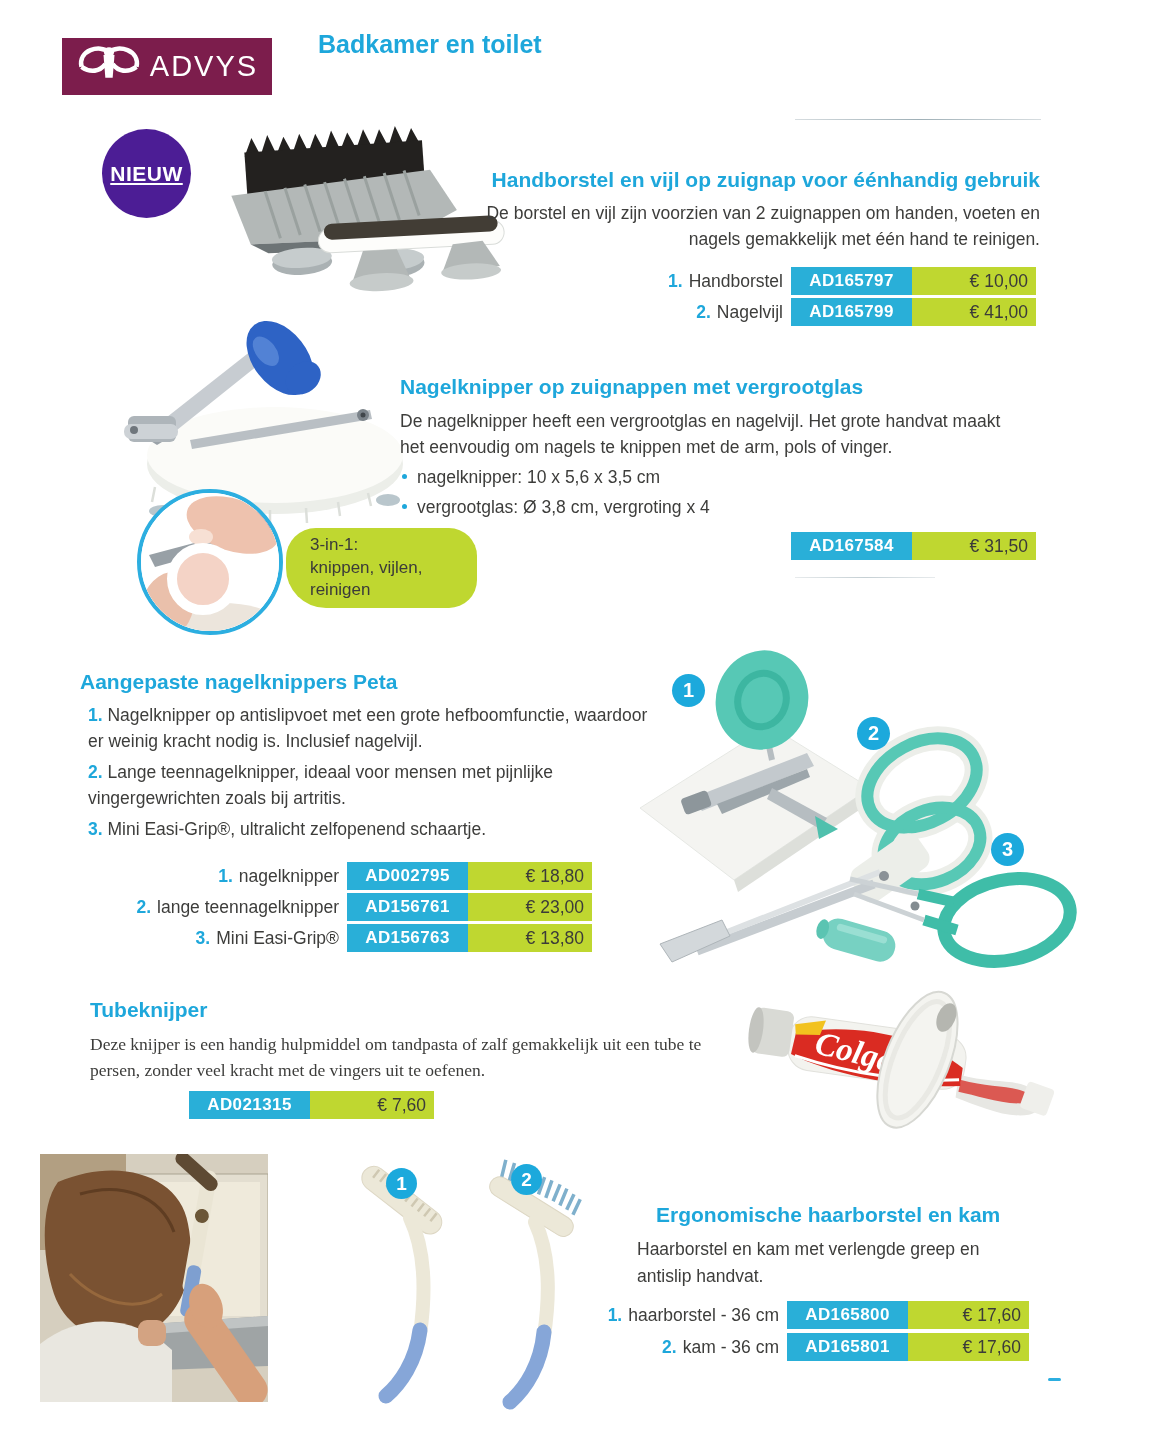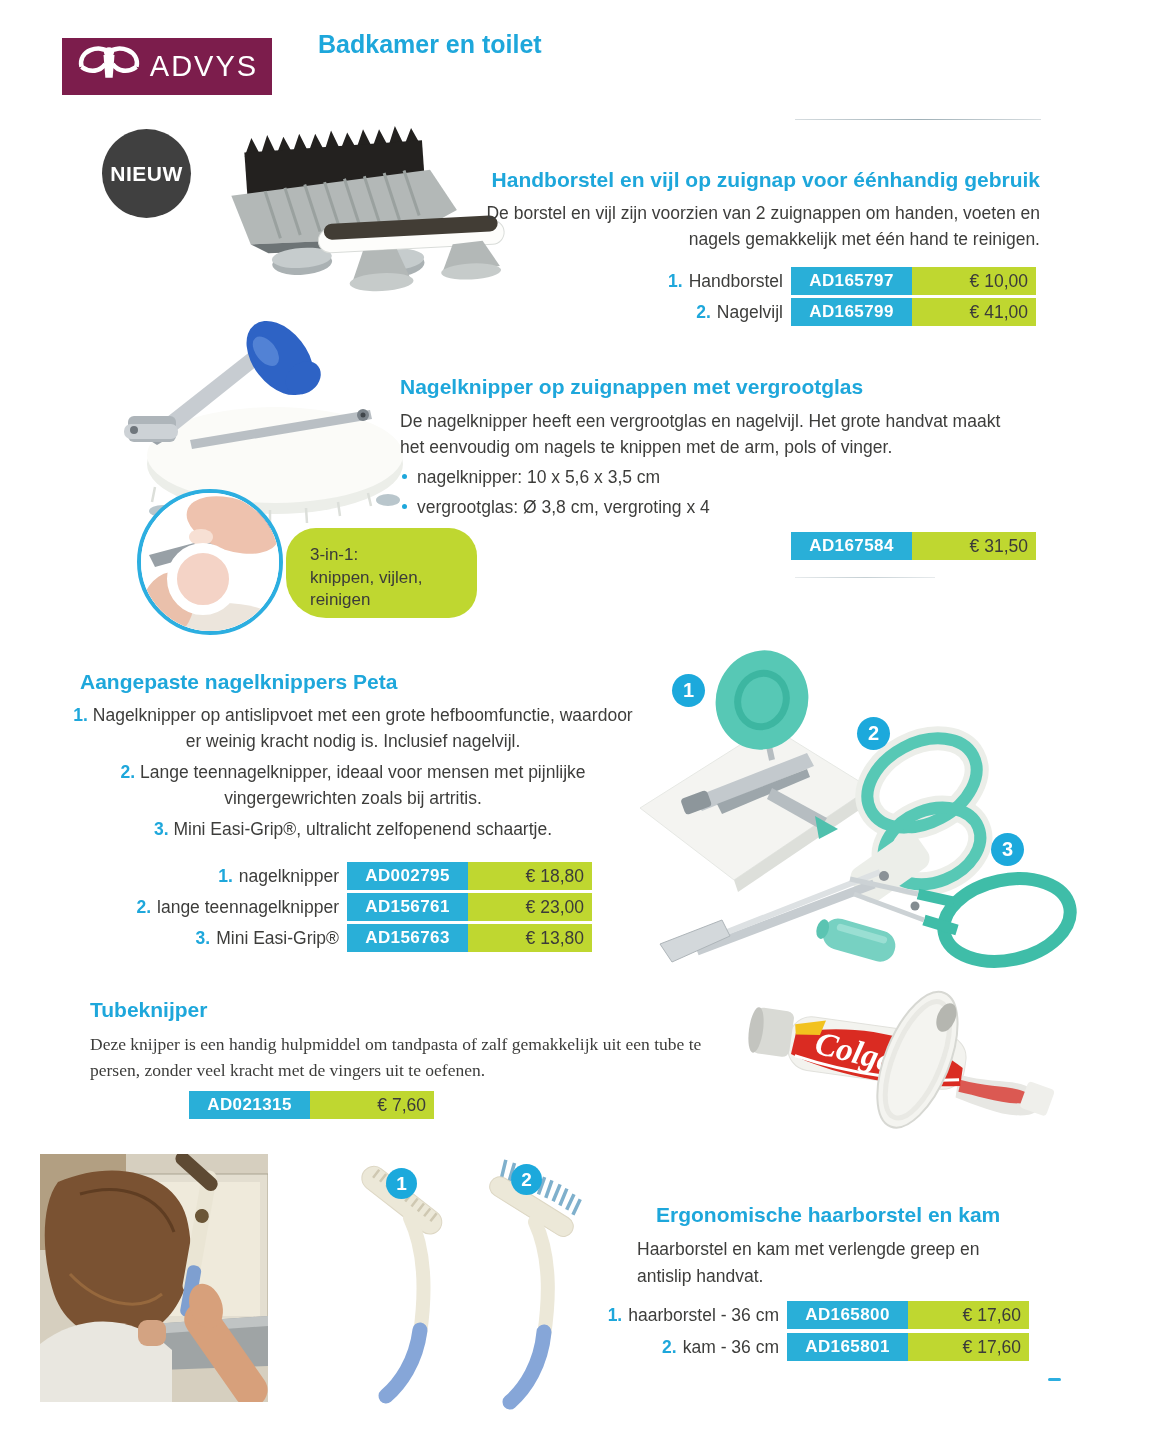--- a/index.html
+++ b/index.html
@@ -13,25 +13,25 @@
   .num{color:#1ea7db;font-weight:bold;}
   
   .prow{position:absolute;display:flex;height:28px;font-size:17.5px;}
   .plabel{width:296px;box-sizing:border-box;padding-right:8px;display:flex;justify-content:flex-end;align-items:center;gap:6px;white-space:nowrap;}
   .code-box{width:121px;background:#29afd8;color:#ffffff;font-weight:bold;font-size:17px;letter-spacing:.4px;display:flex;align-items:center;justify-content:center;}
   .price-box{width:124px;box-sizing:border-box;background:#bfd730;display:flex;align-items:center;justify-content:flex-end;padding-right:8px;font-size:17.5px;color:#3b3b39;}
   .callout{position:absolute;border-radius:50%;background:#1ca9dc;color:#fff;font-weight:bold;display:flex;align-items:center;justify-content:center;}
   .c33{width:33px;height:33px;font-size:20px;}
   .c31{width:31px;height:31px;font-size:19px;}
   .bullet-dot{display:inline-block;width:5px;height:5px;border-radius:50%;background:#1ea7db;vertical-align:middle;margin-right:10px;position:relative;top:-2px;}
-  .bubble{position:absolute;left:286px;top:528px;width:167px;height:74px;background:#bfd730;border-radius:30px 28px 28px 40px;padding:16px 0 0 24px;box-sizing:content-box;font-size:17px;line-height:22.5px;color:#3b3b39;}
+  .bubble{position:absolute;left:286px;top:528px;width:167px;height:74px;background:#bfd730;border-radius:30px 28px 28px 40px;padding:6px 0 0 24px;box-sizing:content-box;font-size:17px;line-height:22.5px;color:#3b3b39;}
   .logo-box{position:absolute;left:62px;top:38px;width:210px;height:57px;background:#7c1d4c;display:flex;align-items:center;justify-content:center;gap:8px;}
   .logo-text{color:#ffffff;font-size:29px;letter-spacing:2px;}
   .page-title{position:absolute;left:318px;top:30px;color:#1ea7db;font-weight:bold;font-size:25px;}
-  .nieuw{position:absolute;left:102px;top:129px;width:89px;height:89px;border-radius:50%;background:#404040;color:#fff;font-weight:bold;font-size:21px;display:flex;align-items:center;justify-content:center;letter-spacing:.5px;}
+  .nieuw{position:absolute;left:102px;top:129px;width:89px;height:89px;border-radius:50%;background:#4c1d95;color:#fff;font-weight:bold;font-size:21px;display:flex;align-items:center;justify-content:center;letter-spacing:.5px;text-decoration:underline;}
   .faint-line{position:absolute;height:1px;background:linear-gradient(90deg,#d7dde0,#9fb0b7,#d7dde0);}
   .inset-circle{position:absolute;left:137px;top:489px;width:138px;height:138px;border:4px solid #2caee0;border-radius:50%;background:#fff;overflow:hidden;}
   .cyan-dash{position:absolute;left:1048px;top:1378px;width:13px;height:3px;border-radius:2px;background:#2caee0;}
 </style>
 </head>
 <body>
 
 <div class="logo-box">
   <span>
     <svg width="66" height="44" viewBox="0 0 72 48">
@@ -146,21 +146,21 @@
 </div>
 
 <div class="prow" style="left:791px;top:532px;">
   <div class="code-box">AD167584</div>
   <div class="price-box">€ 31,50</div>
 </div>
 <div class="faint-line" style="left:795px;top:577px;width:140px;opacity:.6;"></div>
 
 <div class="sec-title" style="left:80px;top:669px;">Aangepaste nagelknippers Peta</div>
 
-<div class="body-txt" style="left:68px;top:702px;width:570px;text-align:center;">
+<div class="body-txt" style="left:88px;top:702px;width:570px;">
   <p style="margin:0 0 5px 0;"><span class="num">1.</span> <span>Nagelknipper op antislipvoet met een grote hefboomfunctie, waardoor er weinig kracht nodig is. Inclusief nagelvijl.</span></p>
   <p style="margin:0 0 5px 0;"><span class="num">2.</span> <span>Lange teennagelknipper, ideaal voor mensen met pijnlijke vingergewrichten zoals bij artritis.</span></p>
   <p style="margin:0;"><span class="num">3.</span> <span>Mini Easi-Grip®, ultralicht zelfopenend schaartje.</span></p>
 </div>
 
 <div class="prow" style="left:51px;top:862px;">
   <div class="plabel">
     <span class="num">1.</span>
     <span>nagelknipper</span>
   </div>

